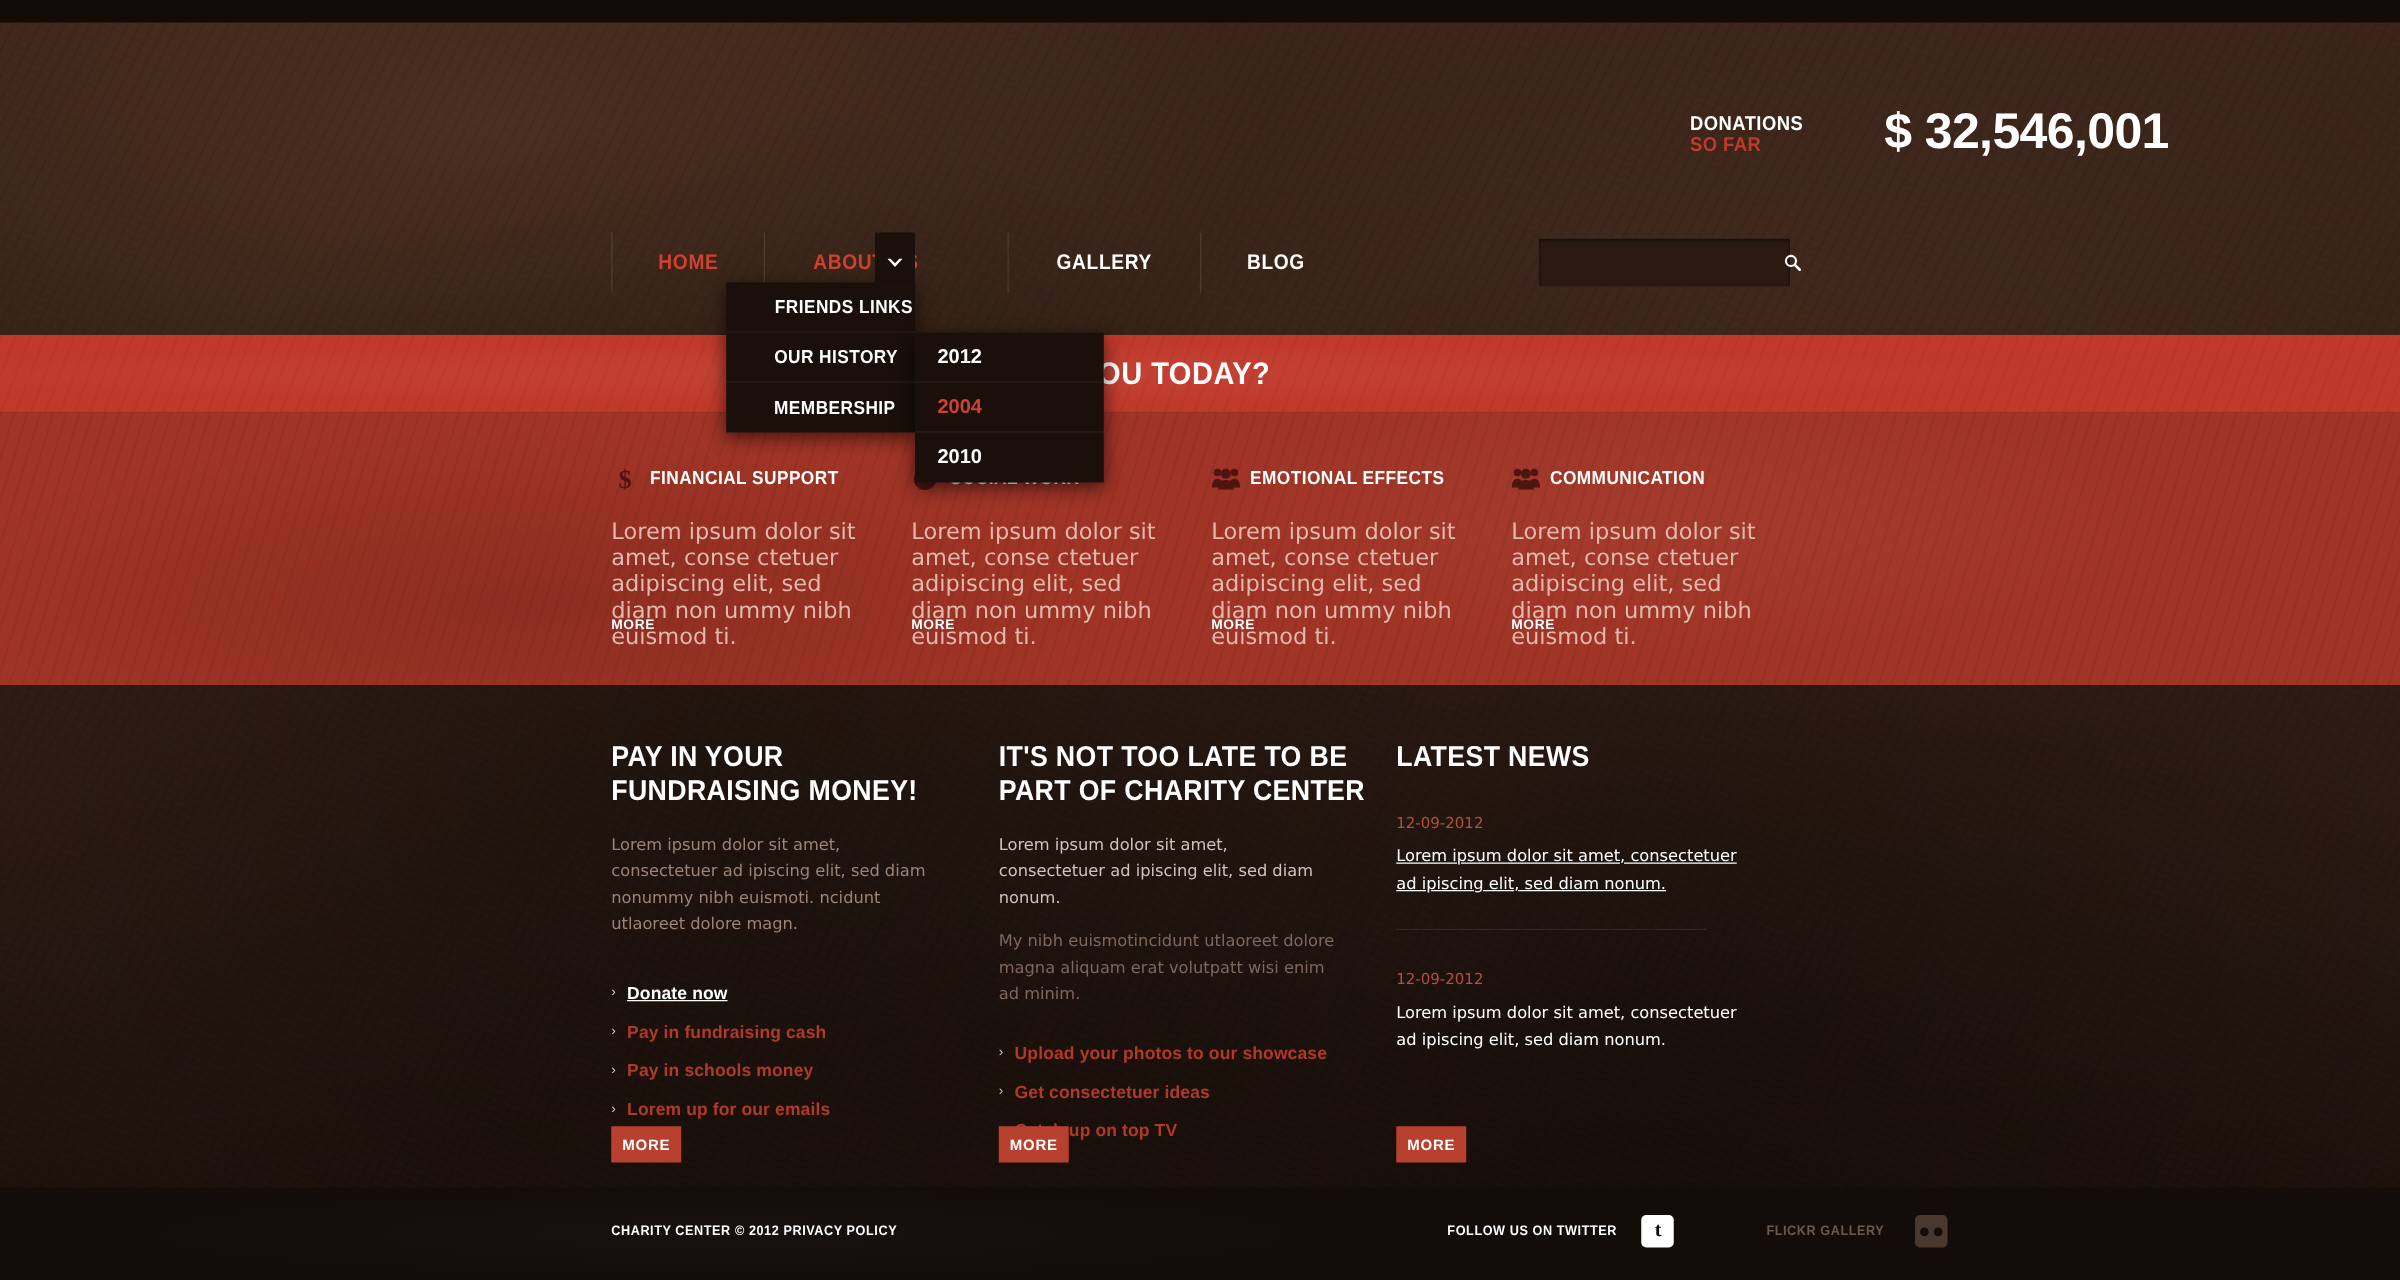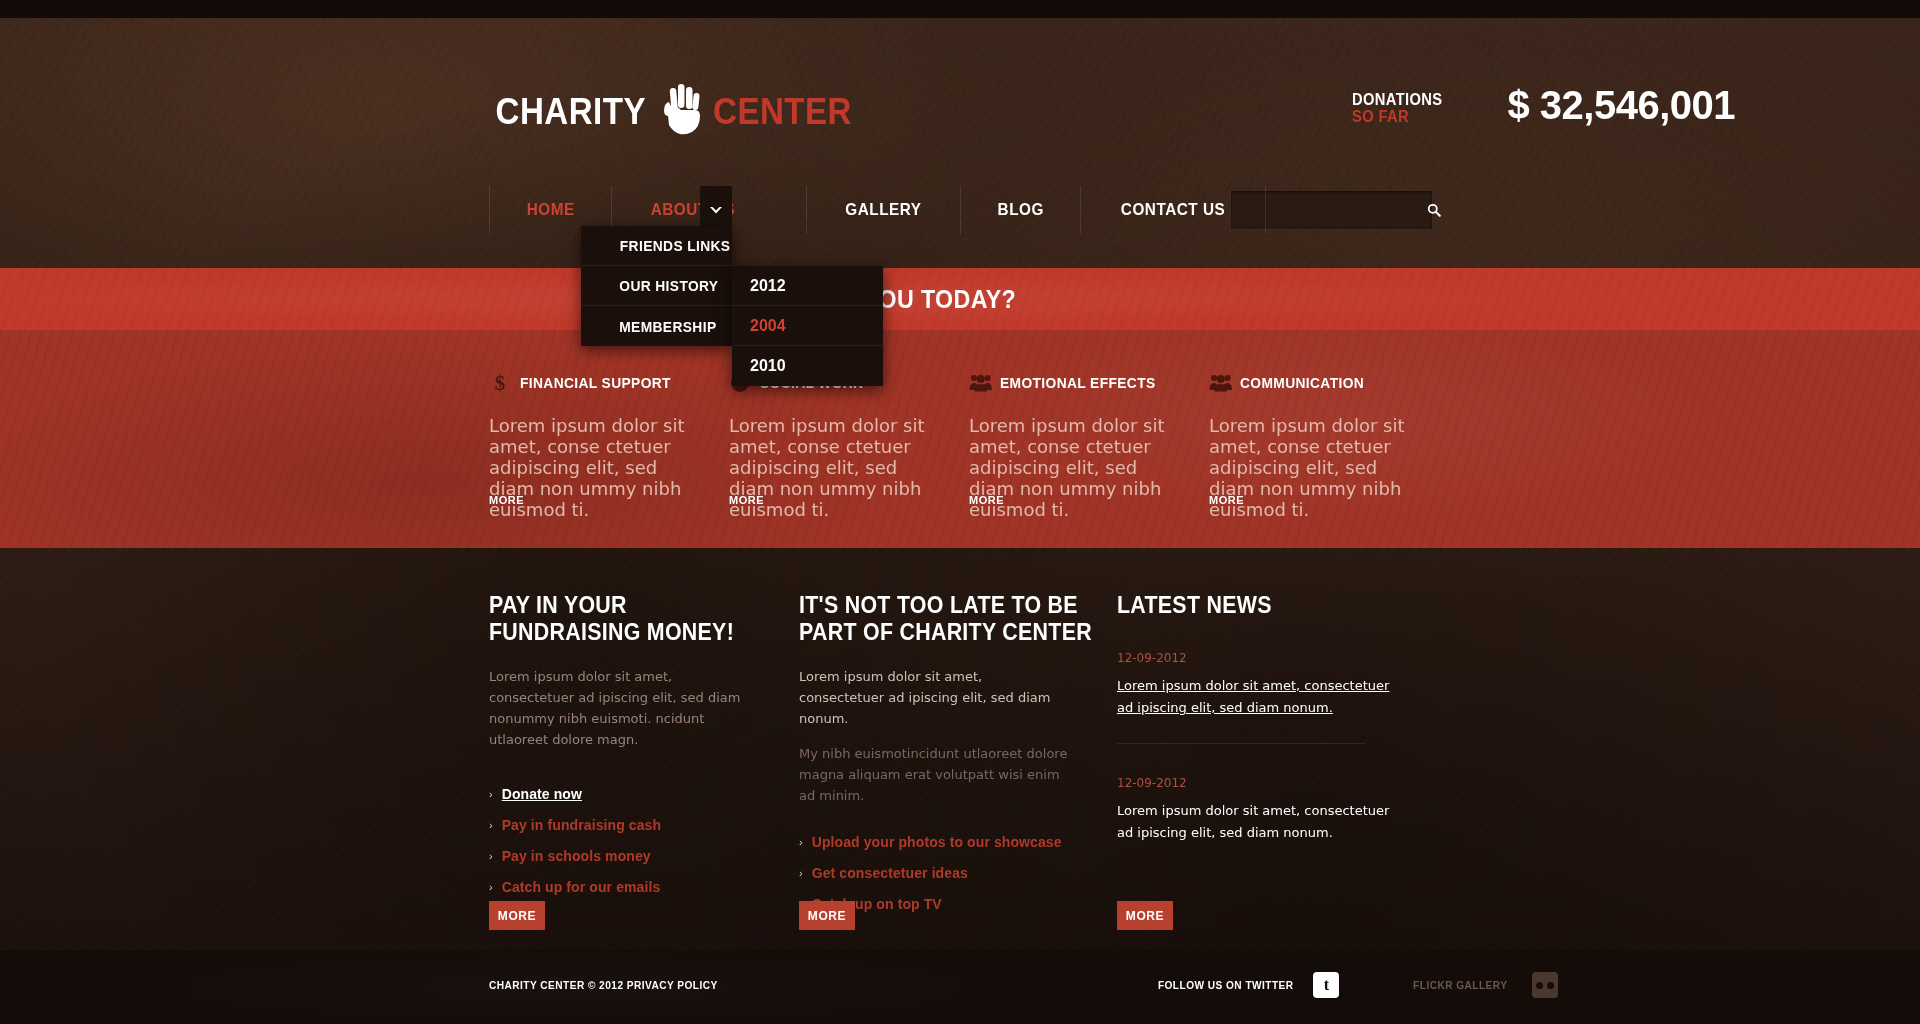--- a/index.html
+++ b/index.html
@@ -281,36 +281,20 @@
 </style>
 </head>
 <body>
 
 <div class="page">
 
   <div class="topbar"></div>
 
   <div class="header">
 
-    <div class="logo">
-      <span class="lw">CHARITY</span>
-      <span class="hand-icon">
-        <svg viewBox="0 0 42 54" width="42" height="54" aria-hidden="true">
-          <g fill="#ffffff">
-            <rect x="17" y="2" width="6.5" height="24" rx="3.2"></rect>
-            <rect x="25" y="5" width="6.5" height="22" rx="3.2"></rect>
-            <rect x="9.5" y="6" width="6.5" height="22" rx="3.2" transform="rotate(-5 12.7 17)"></rect>
-            <rect x="32" y="11" width="6" height="17" rx="3" transform="rotate(6 35 19)"></rect>
-            <path d="M8 20 L14 34 L8 34 Q3 34 3 29 Q3 21 8 20 Z"></path>
-            <path d="M6 24 Q14 22 20 28 L34 28 Q39 28 39 34 Q39 45 31 50 Q25 53 19 52 Q12 50 8 43 Z"></path>
-          </g>
-        </svg>
-      </span>
-      <span class="lr">CENTER</span>
-    </div>
 
     <div class="donations">
       <span class="d1">DONATIONS</span>
       <span class="d2">SO FAR</span>
     </div>
     <div class="amount">$ 32,546,001</div>
   </div>
 
   <div class="navbar">
     <div class="nav">
@@ -318,23 +302,20 @@
         <span class="lbl">HOME</span>
       </div>
       <div class="nav-item active">
         <span class="lbl">ABOUT US</span>
       </div>
       <div class="nav-item" style="margin-left:32px">
         <span class="lbl">GALLERY</span>
       </div>
       <div class="nav-item">
         <span class="lbl">BLOG</span>
-      </div>
-      <div class="nav-item last">
-        <span class="lbl">CONTACT US</span>
       </div>
     </div>
   </div>
 
   <div class="nav-caret">
     <svg viewBox="0 0 14 10" width="14" height="10" aria-hidden="true">
       <path d="M1 2 L7 8.5 L13 2 L10.5 2 L7 5.6 L3.5 2 Z" fill="#ffffff"></path>
     </svg>
   </div>
 
@@ -438,21 +419,21 @@
         <div class="linkrow">
           <span class="chev">›</span>
           <a href="#">Pay in fundraising cash</a>
         </div>
         <div class="linkrow">
           <span class="chev">›</span>
           <a href="#">Pay in schools money</a>
         </div>
         <div class="linkrow">
           <span class="chev">›</span>
-          <a href="#">Catch up for our emails</a>
+          <a href="#">Lorem up for our emails</a>
         </div>
       </div>
       <button class="more-btn">MORE</button>
     </div>
 
     <div class="c-col c2">
       <div class="c-title">IT'S NOT TOO LATE TO BE PART OF CHARITY CENTER</div>
       <div class="c-para bright">Lorem ipsum dolor sit amet, consectetuer ad ipiscing elit, sed diam nonum.</div>
       <div class="c-para dim">My nibh euismotincidunt utlaoreet dolore magna aliquam erat volutpatt wisi enim ad minim.</div>
       <div class="linklist" style="margin-top:20px">

